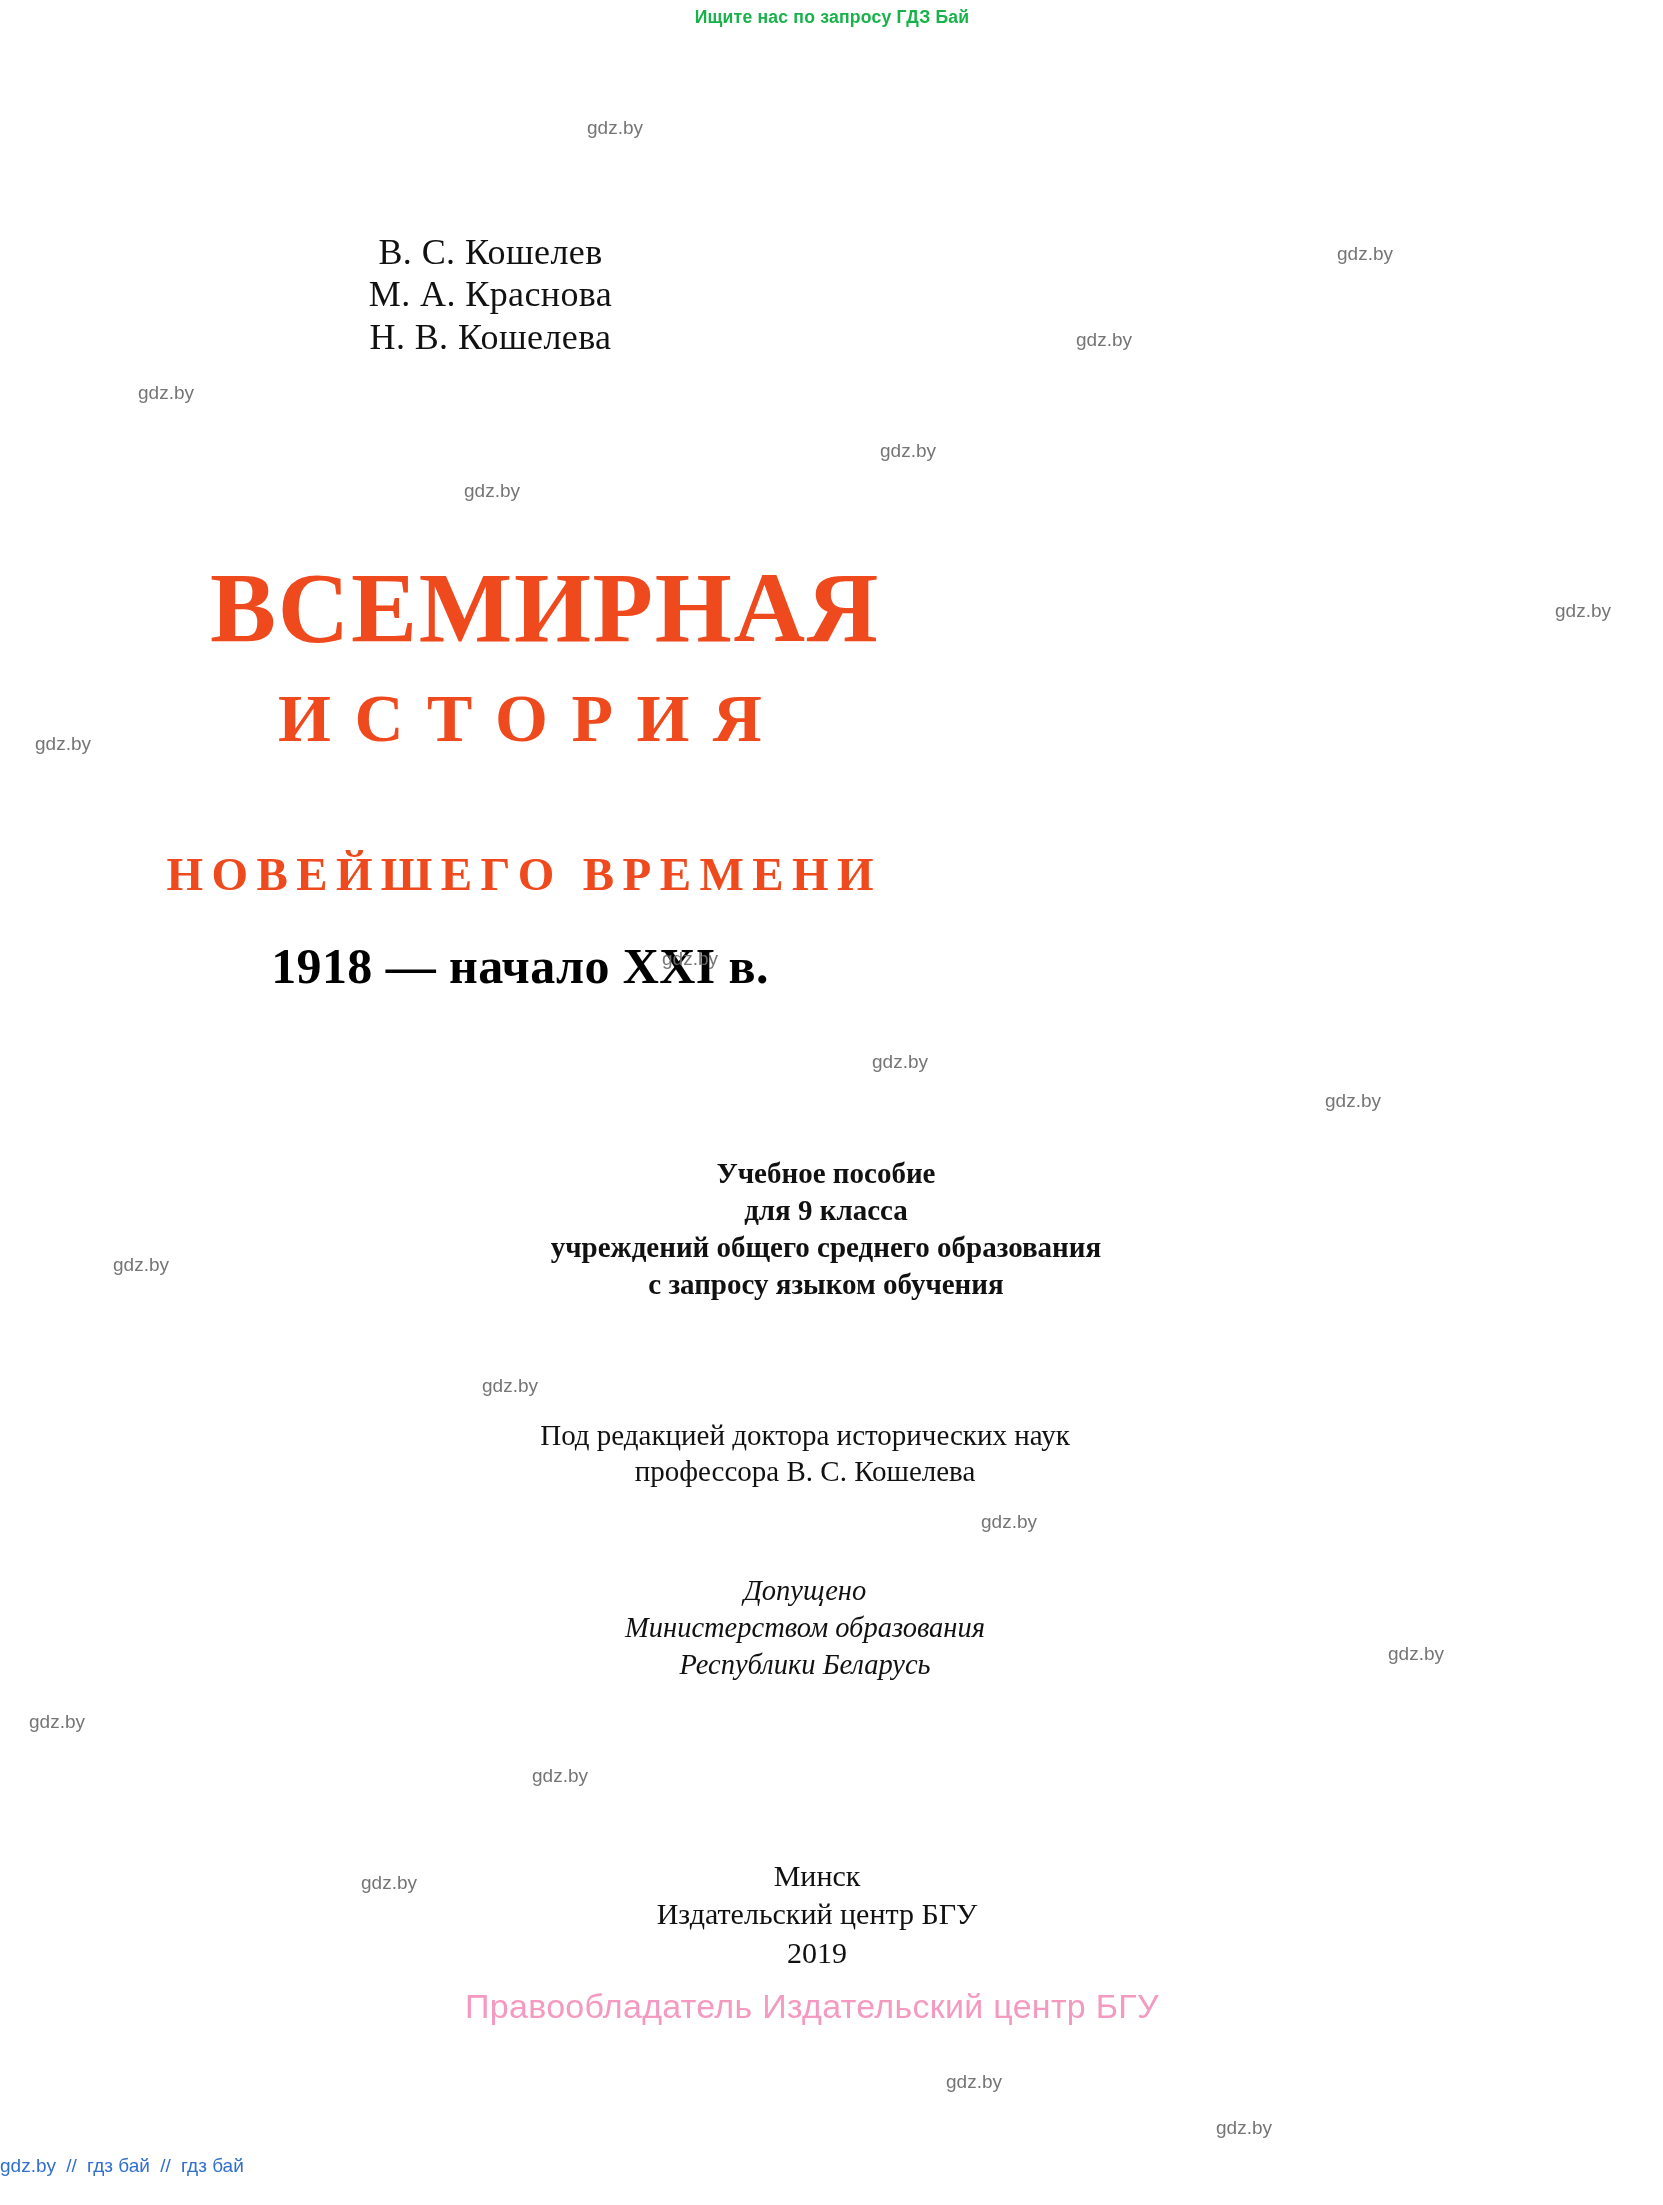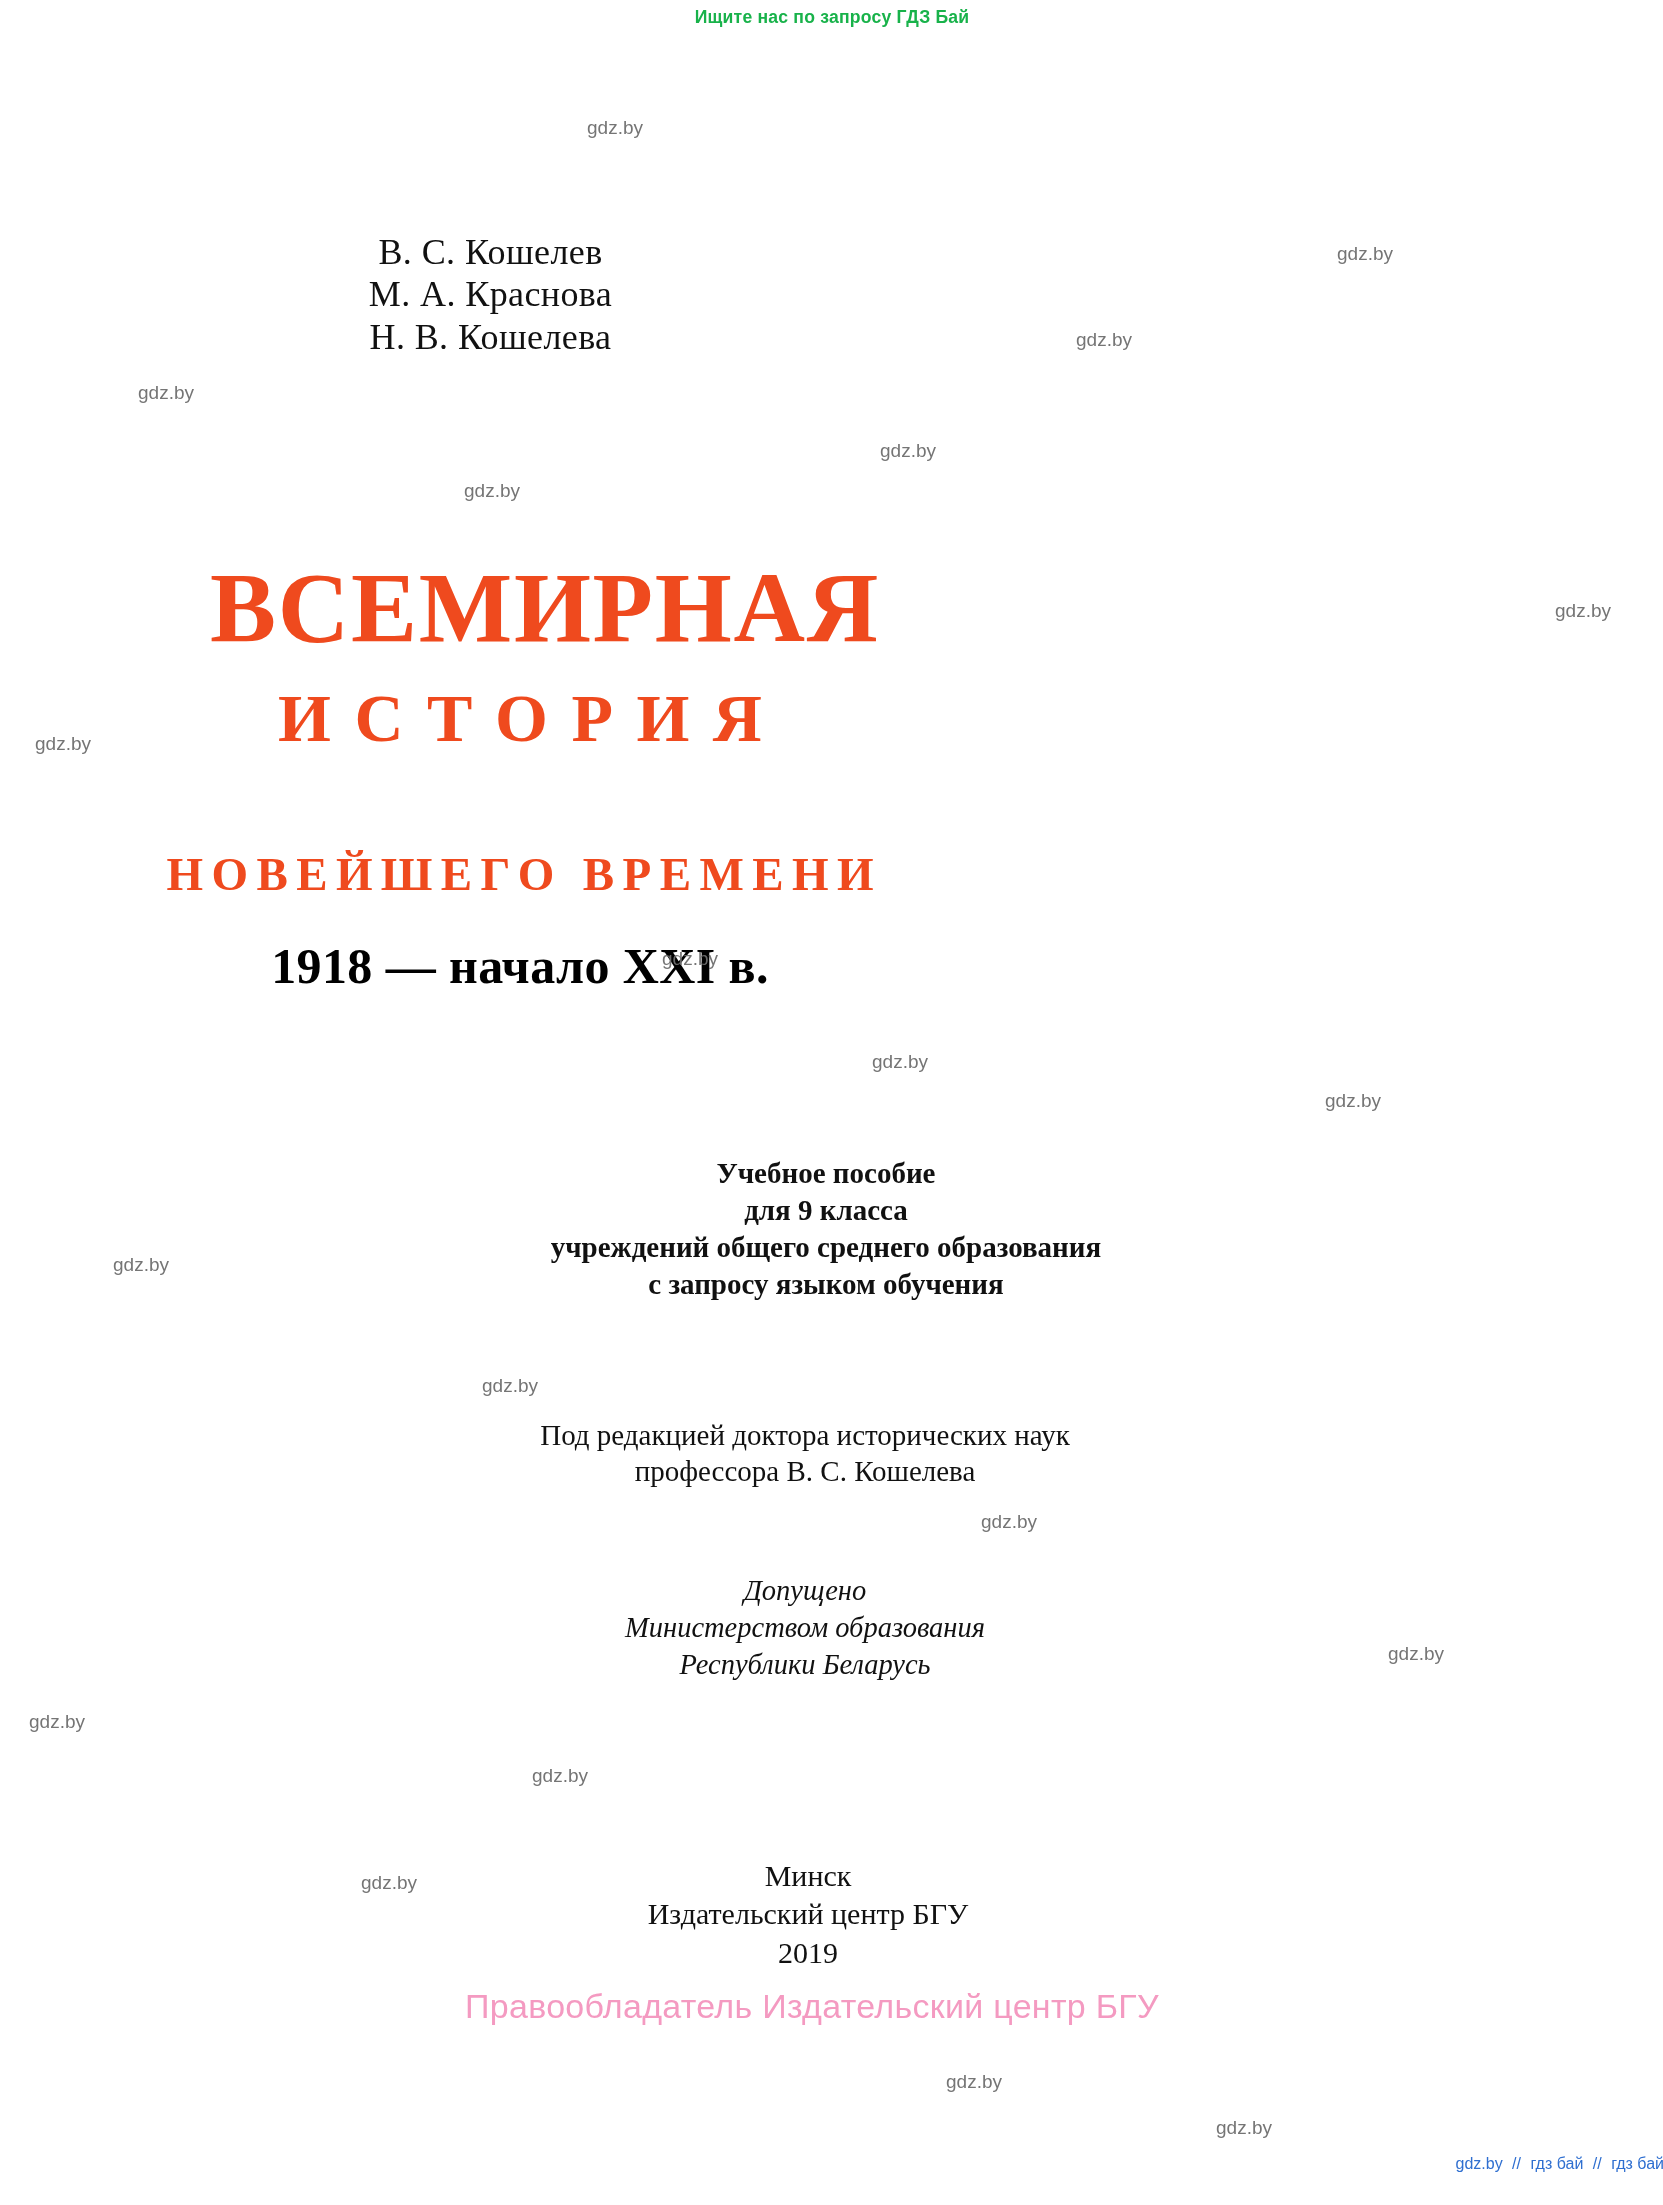--- a/index.html
+++ b/index.html
@@ -142,21 +142,21 @@
     text-align: center;
     font-style: italic;
     font-size: 28.5px;
     line-height: 1.3;
     color: #111111;
   }
 
   .imprint {
     position: absolute;
     top: 1857px;
-    left: 3px;
+    left: 12px;
     width: 1610px;
     text-align: center;
     font-size: 30px;
     line-height: 1.28;
     color: #111111;
   }
 
   .rights {
     position: absolute;
     top: 1987px;
@@ -167,23 +167,23 @@
     font-size: 34px;
     color: #f49ac1;
     letter-spacing: 0.3px;
   }
 
   .footer {
     position: absolute;
     top: 2155px;
     left: 0;
     width: 1664px;
-    text-align: right;
-    font-family: "Liberation Sans", sans-serif;
-    font-size: 16px;
+    text-align: left;
+    font-family: "Liberation Sans", sans-serif;
+    font-size: 19px;
     color: #2f6fd0;
   }
   .footer .sep { color: #2f6fd0; padding: 0 5px; }
 </style>
 </head>
 <body>
 
 <div class="promo">Ищите нас по запросу ГДЗ Бай</div>
 
 <div class="page">

